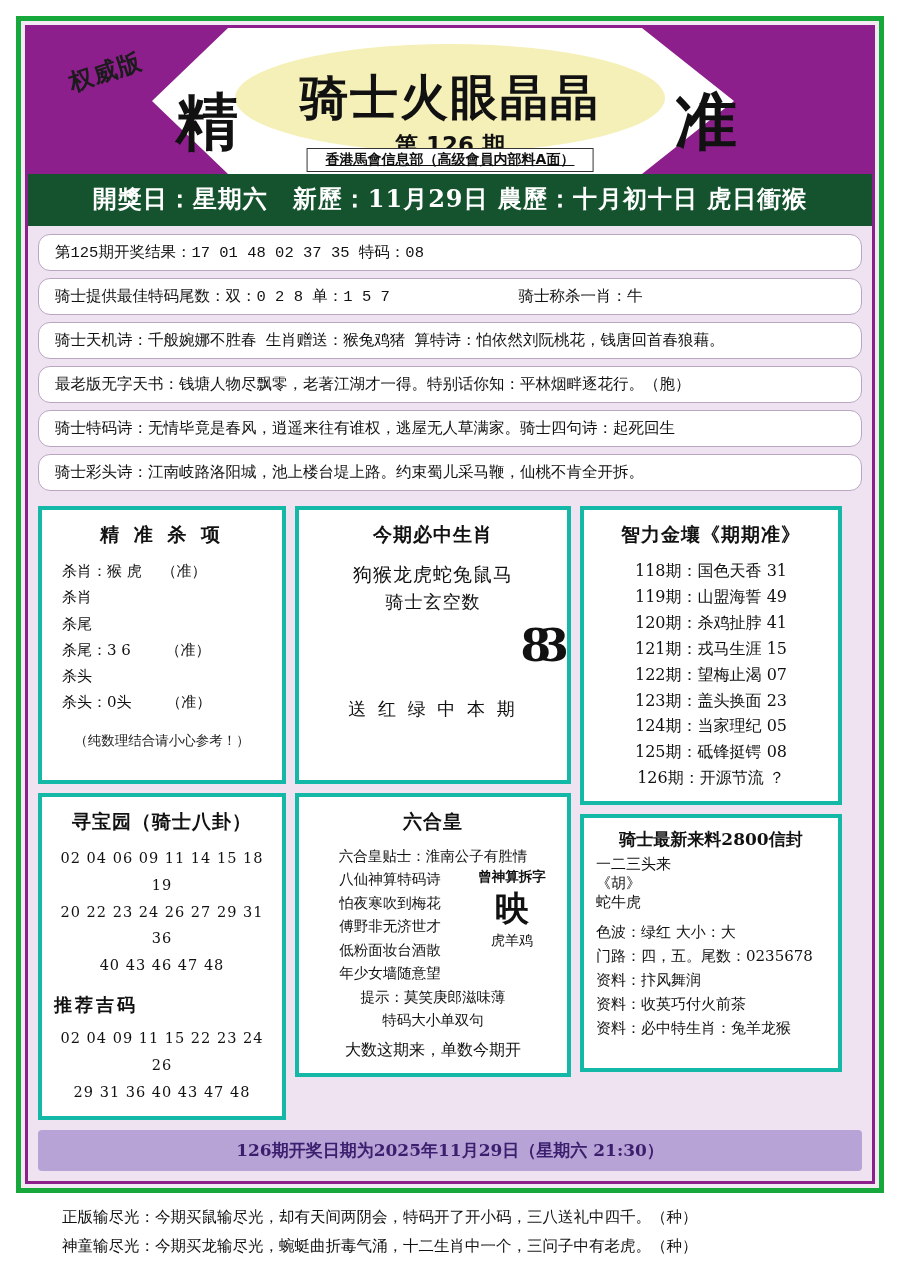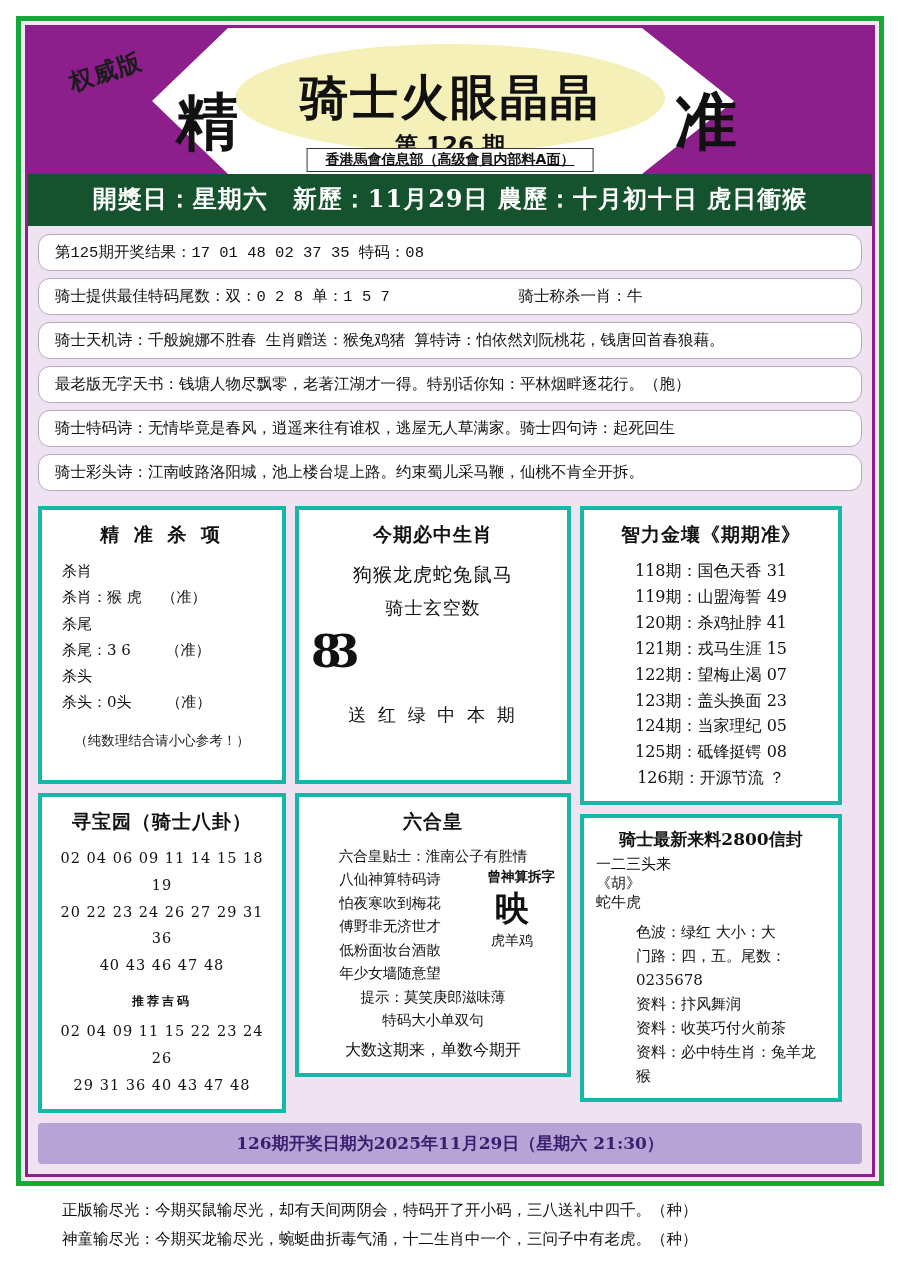--- a/index.html
+++ b/index.html
@@ -138,48 +138,48 @@
   }
   .card h3.tight{letter-spacing:1px;}
   .kill-list{font-size:15px;line-height:1.75;padding-left:8px;}
   .note{
     margin-top:16px;text-align:center;font-size:13.5px;color:#222;
   }
   .zodiac-line{
     text-align:center;font-size:19px;line-height:1.7;letter-spacing:1px;
   }
   .xuankong{
-    text-align:center;font-size:18px;margin-top:6px;letter-spacing:1px;
+    text-align:center;font-size:18px;letter-spacing:1px;
   }
   .glyph{
-    text-align:left;font-size:44px;font-weight:bold;margin:6px 0 10px 0;
+    text-align:right;font-size:44px;font-weight:bold;margin:6px 0 10px 0;
     font-family:"DejaVu Serif","Liberation Serif",serif;
     letter-spacing:-14px;
   }
   .send-line{
     text-align:center;font-size:18px;letter-spacing:3px;margin-top:26px;
   }
   .zhili-list{font-size:16px;line-height:1.62;text-align:center;}
   .numbers{
     font-size:14.5px;line-height:1.85;text-align:center;letter-spacing:1px;
     font-family:"DejaVu Serif","Liberation Serif",serif;
   }
   .sub-h{
-    text-align:center;font-size:12px;font-weight:bold;margin:14px 0 8px 0;
+    text-align:left;font-size:18px;font-weight:bold;margin:14px 0 8px 0;
     letter-spacing:3px;
   }
   .lh-poem{font-size:14.5px;line-height:1.62;text-align:center;}
   .lh-split{display:flex;align-items:flex-start;}
   .lh-split .l{flex:1;text-align:center;font-size:14.5px;line-height:1.62;}
   .lh-split .r{width:86px;text-align:center;}
-  .r .r-title{font-size:13.5px;font-weight:bold;text-align:right;}
+  .r .r-title{font-size:13.5px;font-weight:bold;}
   .r .r-big{font-size:34px;font-weight:bold;line-height:1.1;margin:4px 0;}
   .r .r-small{font-size:14px;}
   .cx-head{font-size:17px;font-weight:bold;text-align:center;margin-bottom:4px;}
-  .cx-sub{font-size:15px;line-height:1.6;margin-left:40px;}
+  .cx-sub{font-size:15px;line-height:1.6;}
   .hu{font-size:15px;text-align:left;}
   
   .foot-strip{
     margin:2px 10px 10px 10px;
     background:#b7a3d6;
     border-radius:4px;
     text-align:center;
     font-size:17px;font-weight:bold;color:#3b1f6e;
     padding:9px 4px;
     font-family:"DejaVu Serif","Liberation Serif",serif;
@@ -224,22 +224,22 @@
         <div class="info-row">骑士特码诗：无情毕竟是春风，逍遥来往有谁权，逃屋无人草满家。骑士四句诗：起死回生</div>
         <div class="info-row">骑士彩头诗：江南岐路洛阳城，池上楼台堤上路。约束蜀儿采马鞭，仙桃不肯全开拆。</div>
       </div>
 
       <div class="grid">
 
         <div class="col col-a">
           <div class="card" style="min-height:278px">
             <h3>精 准 杀 项</h3>
             <div class="kill-list">
+              <div>杀肖：猴 虎 　（准）</div>
               <div>杀肖</div>
-              <div>杀肖：猴 虎 　（准）</div>
               <div>杀尾</div>
               <div>杀尾：3 6 　　（准）</div>
               <div>杀头</div>
               <div>杀头：0头 　　（准）</div>
             </div>
             <div class="note">（纯数理结合请小心参考！）</div>
           </div>
 
           <div class="card" style="min-height:258px">
             <h3 class="tight">寻宝园（骑士八卦）</h3>

